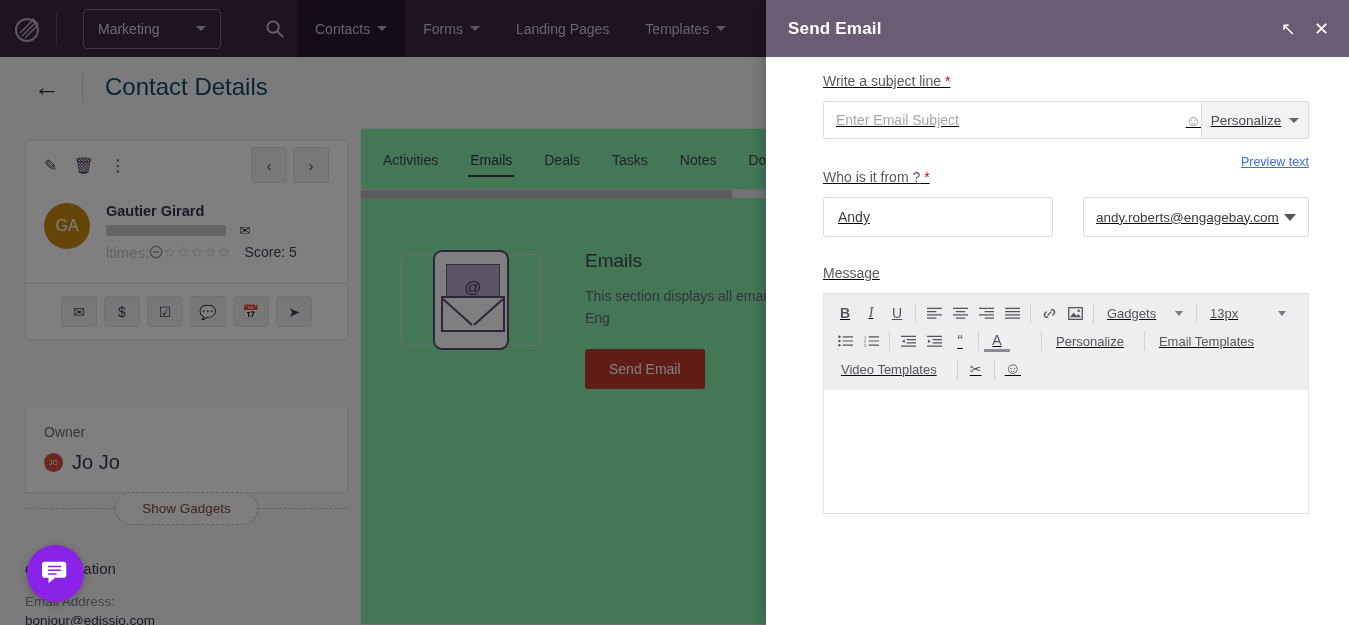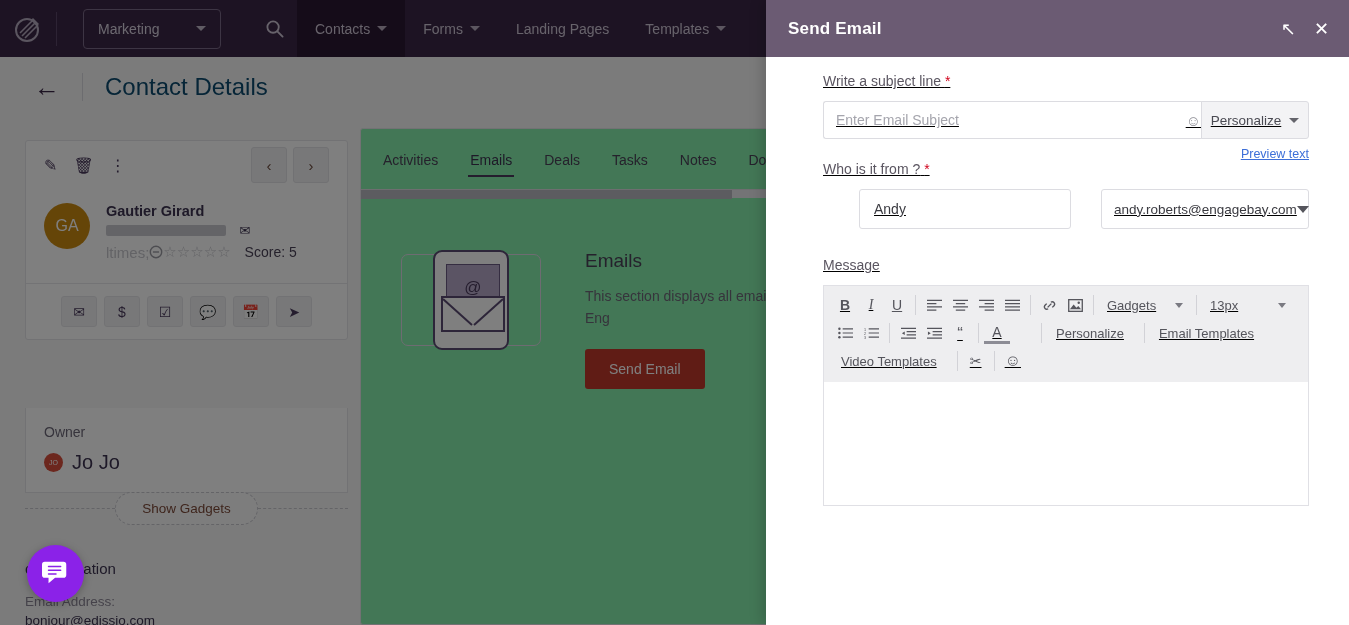--- a/index.html
+++ b/index.html
@@ -153,25 +153,25 @@
     flex: 1; border: 1px solid #dcdce1; border-right: none; border-radius: 3px 0 0 3px;
     padding: 0 36px 0 12px; font-size: 14px; font-family: inherit; color: #2e2e33; outline: none; min-width: 0;
   }
   .subject-input::placeholder { color: #a5a5ad; }
   .emoji-in-input { margin-left: -32px; align-self: center; color: #8b8b93; font-size: 15px; z-index: 2; }
   .personalize-btn {
     width: 108px; background: #f3f3f5; border: 1px solid #dcdce1; border-radius: 0 3px 3px 0;
     display: flex; align-items: center; justify-content: center; gap: 8px;
     font-size: 13.5px; color: #4a4a52; font-family: inherit;
   }
-  .preview-link { display: block; text-align: right; margin-top: 8px; font-size: 12.5px; color: #3d6fd8; }
+  .preview-link { display: block; text-align: right; margin-top: 16px; font-size: 12.5px; color: #3d6fd8; }
   .from-row { margin-top: 12px; display: flex; gap: 30px; }
   .from-input {
     flex: 1; height: 40px; border: 1px solid #dcdce1; border-radius: 3px;
-    padding: 0 14px; font-size: 14px; font-family: inherit; color: #3a3a40; outline: none; min-width: 0; margin-left: 36px;
+    padding: 0 14px; font-size: 14px; font-family: inherit; color: #3a3a40; outline: none; min-width: 0;
   }
   .from-select {
     flex: 1; height: 40px; border: 1px solid #dcdce1; border-radius: 3px;
     display: flex; align-items: center; padding: 0 12px; font-size: 13.5px; color: #3a3a40; min-width: 0;
   }
   .sel-caret { margin-left: auto; width:0;height:0;border-left:6px solid transparent;border-right:6px solid transparent;border-top:7px solid #55555c; }
   .editor { margin-top: 12px; border: 1px solid #e0e0e5; }
   .toolbar { background: #eeeef0; padding: 5px 8px 7px; }
   .trow { display: flex; align-items: center; flex-wrap: wrap; }
   .tbtn { height: 28px; min-width: 26px; padding: 0 5px; display: flex; align-items: center;

